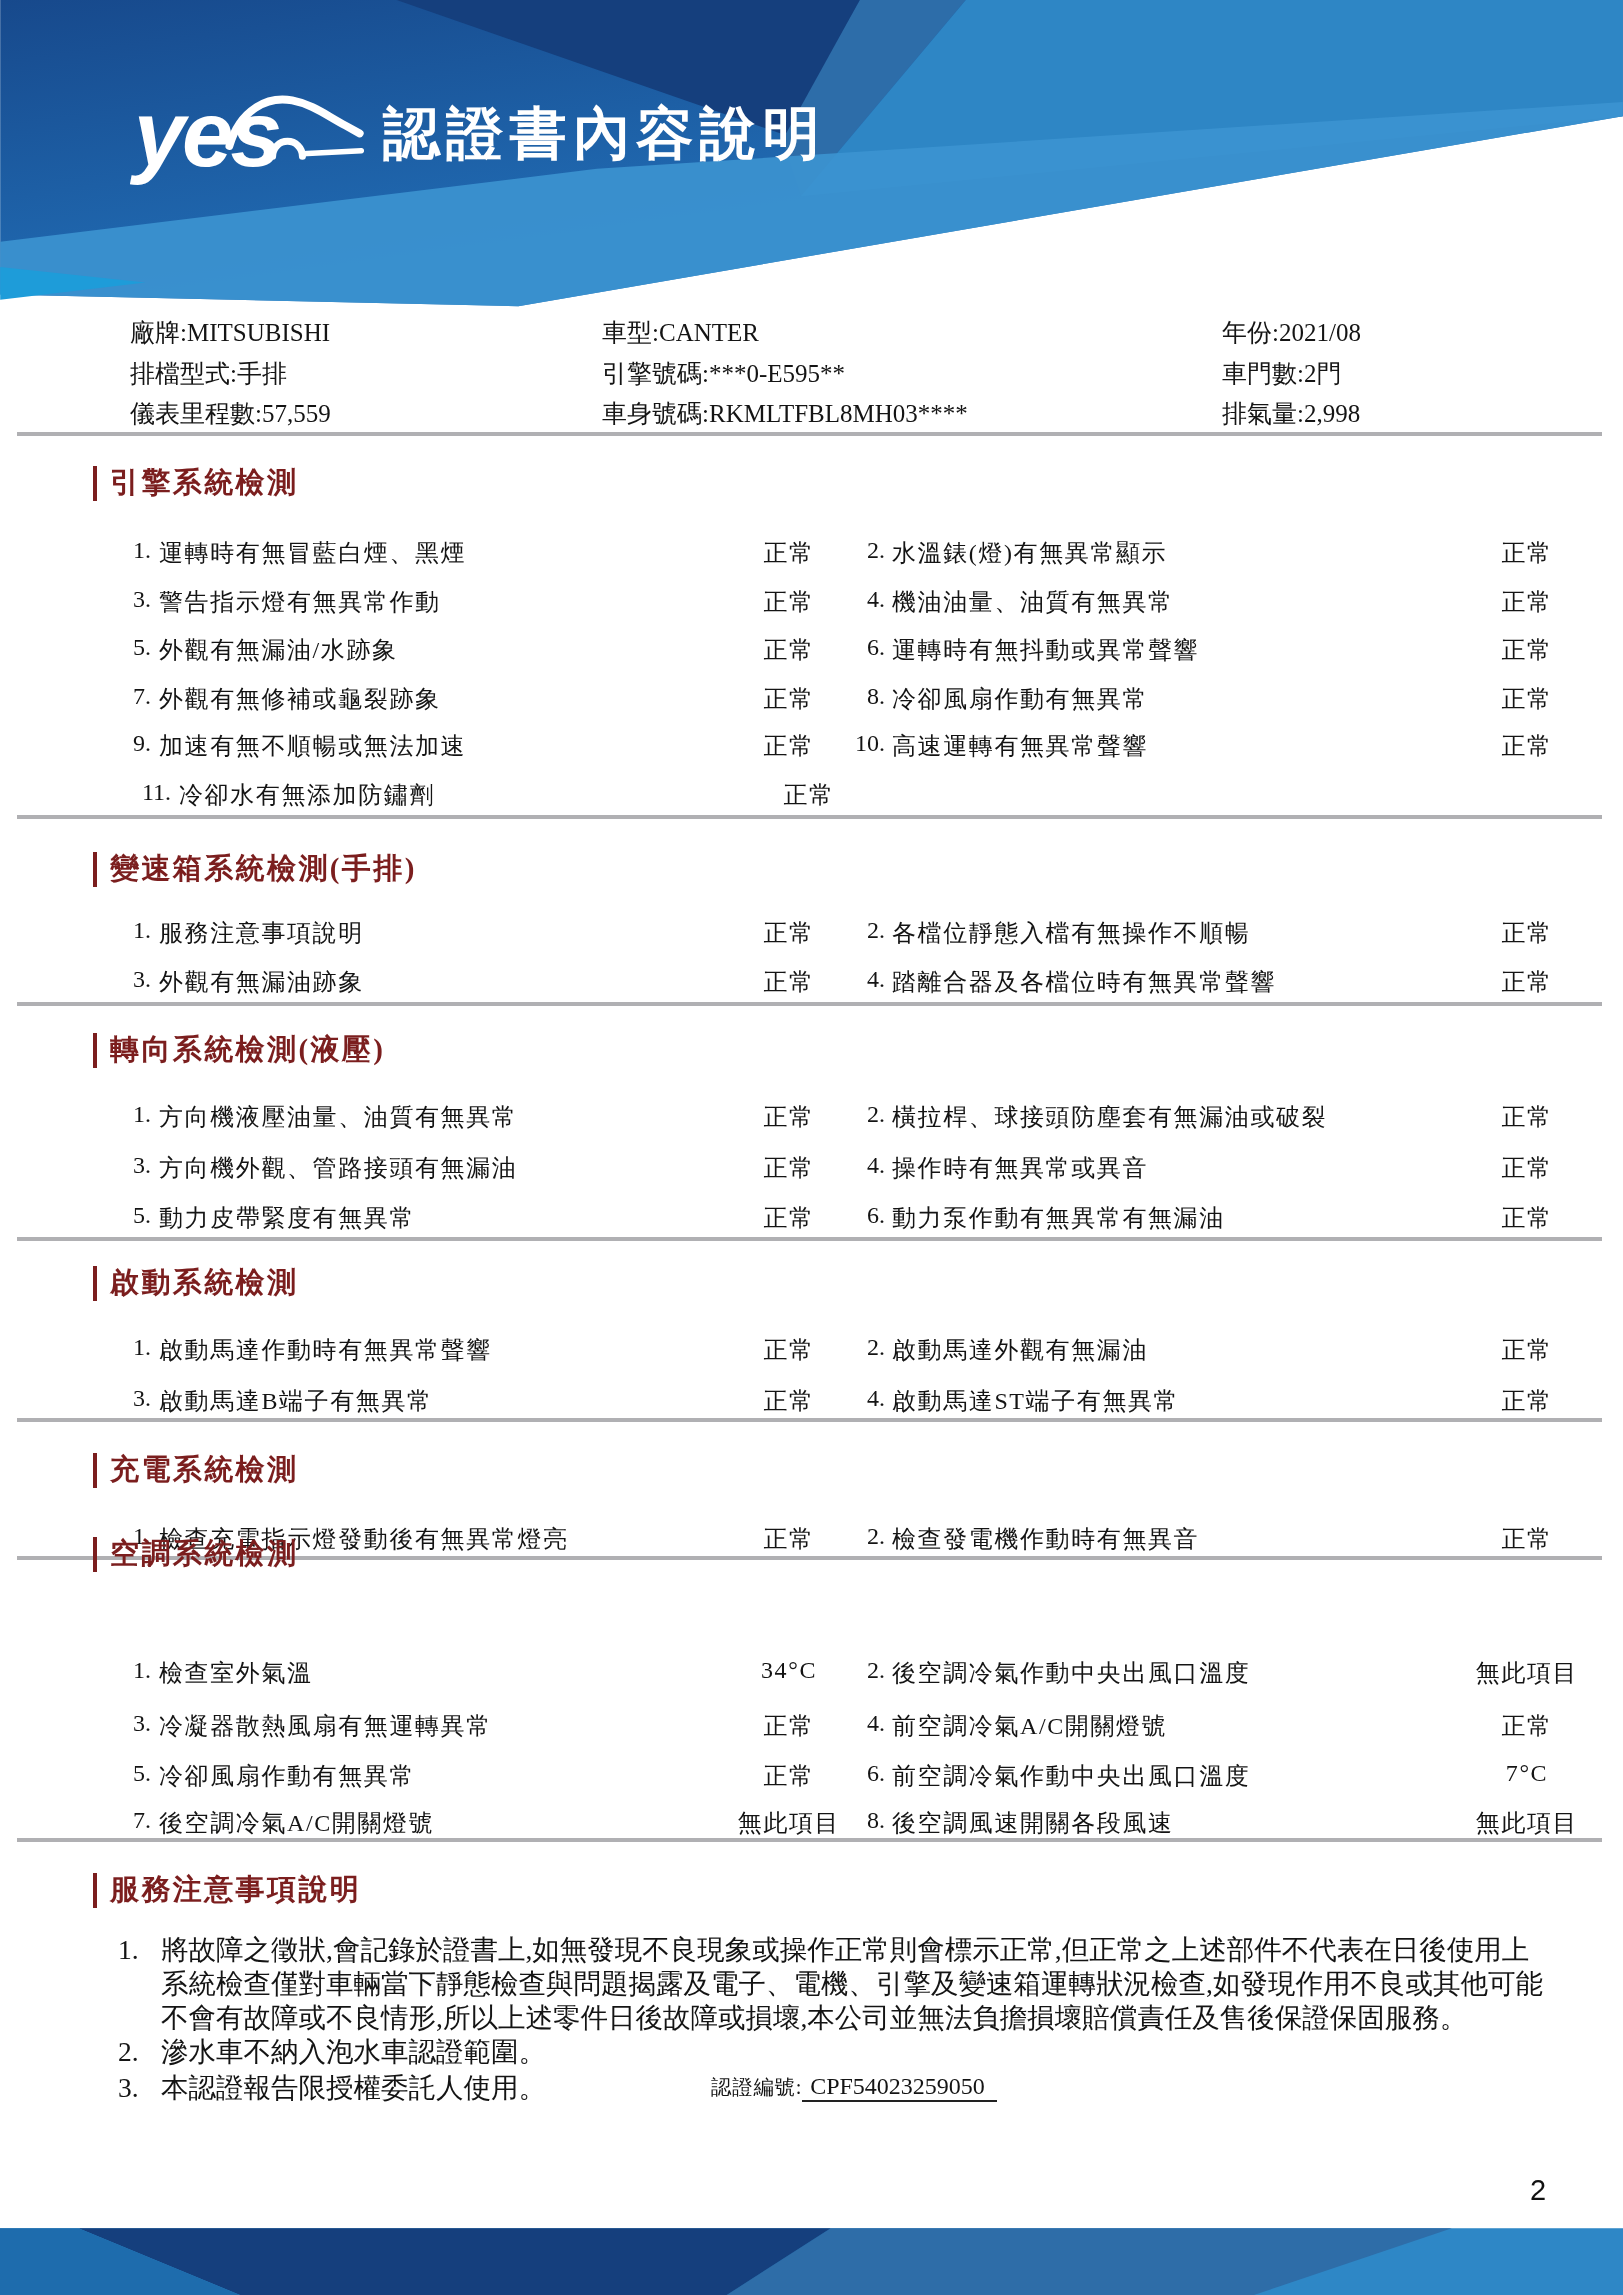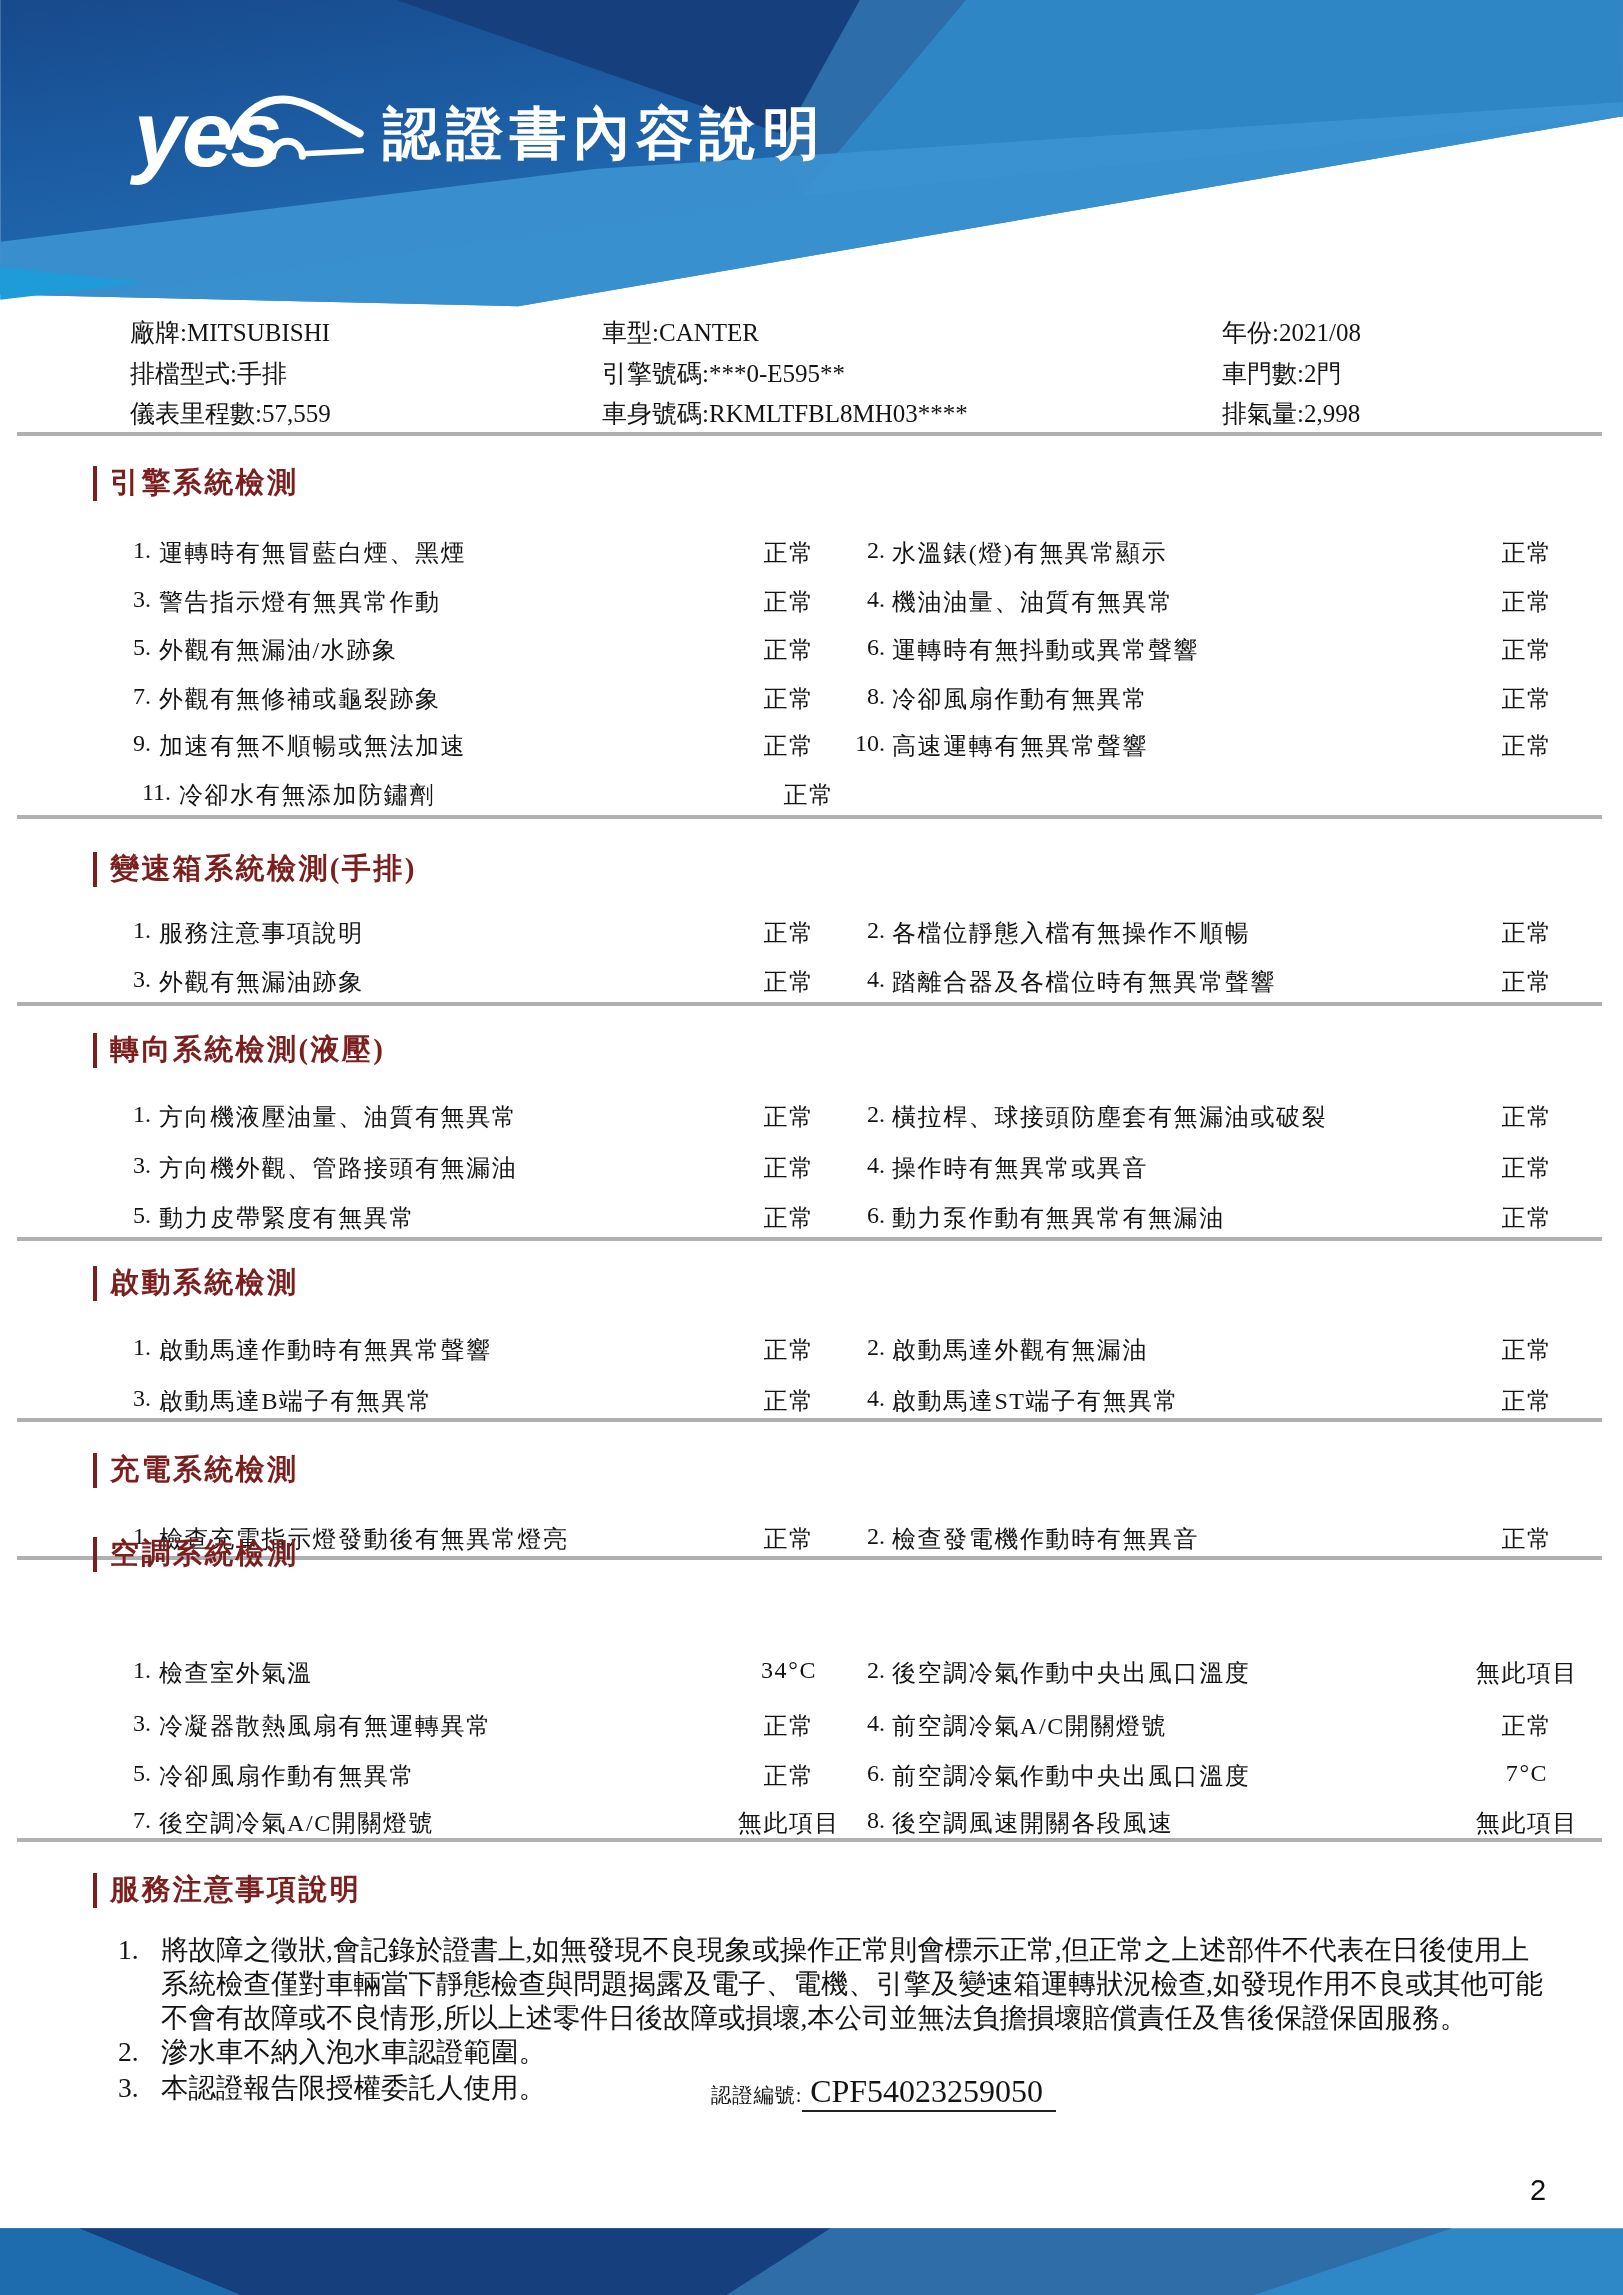--- a/index.html
+++ b/index.html
@@ -19,21 +19,21 @@
   .lab-l{position:absolute;left:159px;letter-spacing:1.6px;}
   .res-l{position:absolute;left:691px;width:196px;text-align:center;letter-spacing:1.6px;}
   .num-r{position:absolute;left:847px;width:38px;text-align:right;}
   .lab-r{position:absolute;left:892px;letter-spacing:1.6px;text-align:center;}
   .res-r{position:absolute;left:1429px;width:196px;text-align:center;letter-spacing:1.6px;}
   .note{position:absolute;left:0;width:1623px;font-size:27.5px;line-height:34px;}
   .note-no{position:absolute;left:118px;width:41px;text-align:left;}
   .note-lines{position:absolute;left:161px;top:0;width:1437px;}
   .cert{position:absolute;left:711px;top:2073px;white-space:nowrap;}
   .cert-label{font-size:20.4px;letter-spacing:0.8px;margin-top:46px;}
-  .cert-number{font-size:32px;border-bottom:2.4px solid #222;padding:0 12.6px 0.8px 7.9px;}
+  .cert-number{font-size:24px;border-bottom:2.4px solid #222;padding:0 12.6px 0.8px 7.9px;}
   .page-num{position:absolute;left:1530px;top:2174px;font-size:29px;color:#111;
             font-family:"Liberation Sans",sans-serif;}
   .ftr-svg{position:absolute;left:0;top:2228px;}
 </style>
 </head>
 <body>
 
 <div class="page">
 
   <svg class="hdr-svg" width="1623" height="314" viewBox="0 0 2067 400">

